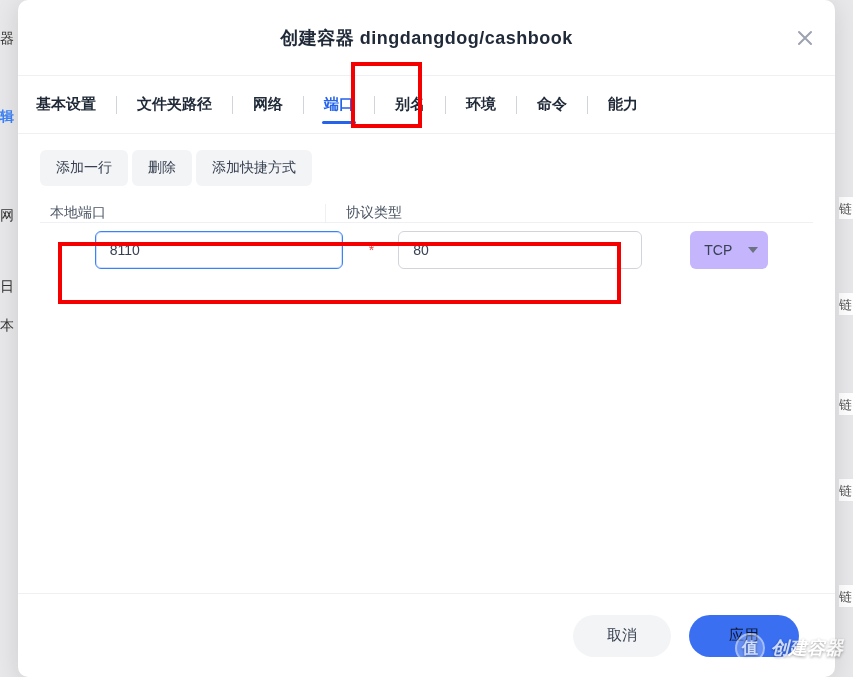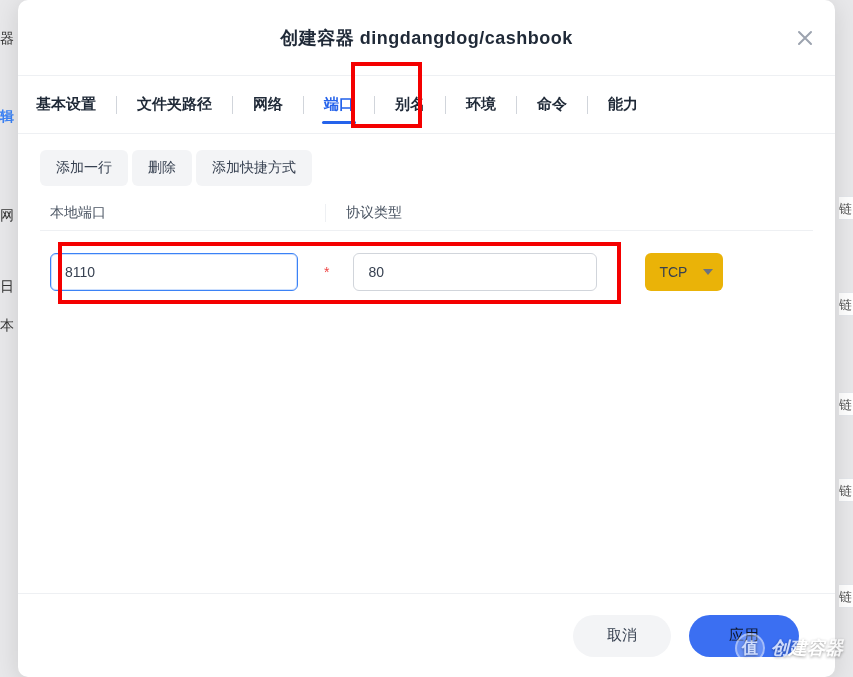--- a/index.html
+++ b/index.html
@@ -71,47 +71,47 @@
   .action-row { display: flex; gap: 4px; margin-bottom: 18px; }
   .btn {
     background: #f3f4f6; border: none; border-radius: 6px;
     padding: 9px 16px; font-size: 14px; color: #374151; cursor: pointer;
     font-family: inherit;
   }
 
   .col-headers {
     display: flex; align-items: flex-start;
     border-bottom: 1px solid #eef0f3;
-    padding-bottom: 8px; margin-bottom: 22px;
+    margin-bottom: 8px;
     color: #4b5563; font-size: 14px;
   }
   .col-h1 { width: 285px; padding-left: 10px; }
   .col-h2 { width: 275px; }
   .col-h3 { flex: 1; border-left: 1px solid #eef0f3; padding-left: 20px; }
 
-  .port-row { display: flex; align-items: center; gap: 12px; }
+  .port-row { display: flex; align-items: center; gap: 12px; justify-content: center; }
   .input {
     height: 38px;
     border: 1px solid #d1d5db;
     border-radius: 6px;
     padding: 0 14px;
     font-size: 14px;
     outline: none;
     font-family: inherit;
     color: #374151;
     background:#fff;
   }
   .input.focused { border-color: #3b82f6; box-shadow: 0 0 0 1px rgba(59,130,246,.25) inset; }
   .in-local { width: 248px; margin-left: 10px; }
   .asterisk { color: #ef4444; margin: 0 12px 0 14px; font-size: 14px; }
   .in-container { width: 244px; }
   .select-wrap { margin-left: 36px; position: relative; }
   .select {
     height: 38px; min-width: 78px;
-    background: #eab308; border: none; border-radius: 6px;
+    background: #c4b5fd; border: none; border-radius: 6px;
     padding: 0 30px 0 14px; font-size: 14px; color: #374151;
     display: flex; align-items: center; cursor: pointer;
   }
   .select .caret {
     position: absolute; right: 10px; top: 50%; transform: translateY(-50%);
     width: 0; height: 0; border-left: 5px solid transparent; border-right: 5px solid transparent;
     border-top: 6px solid #6b7280;
   }
 
   .modal-footer {

